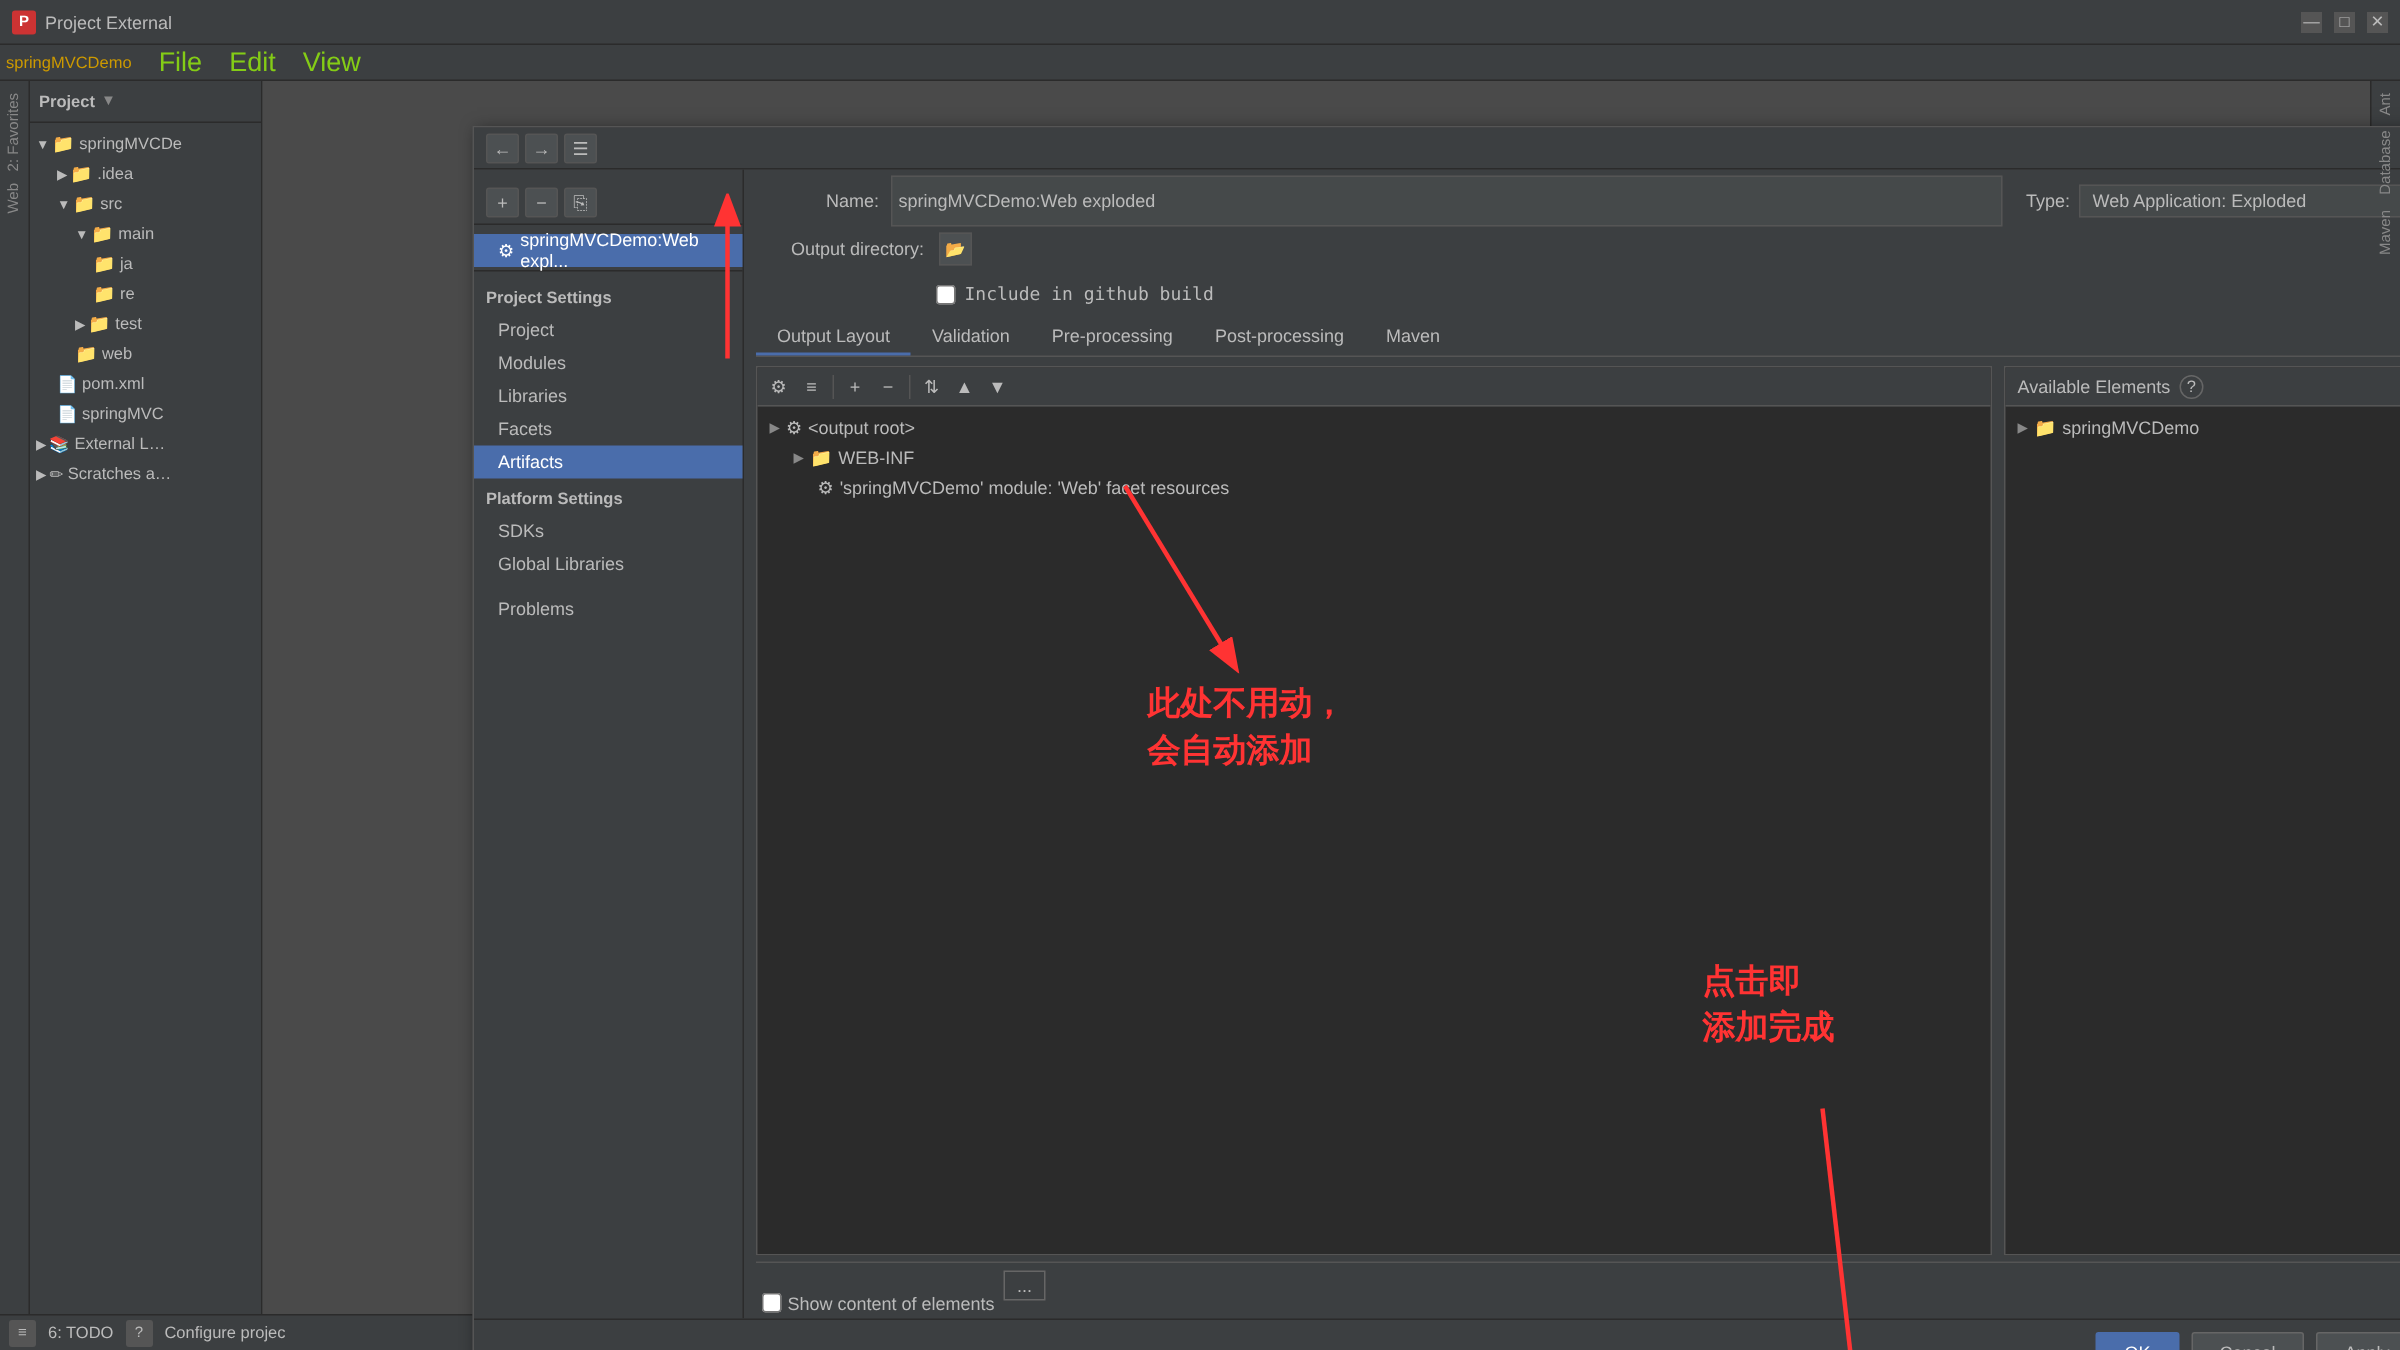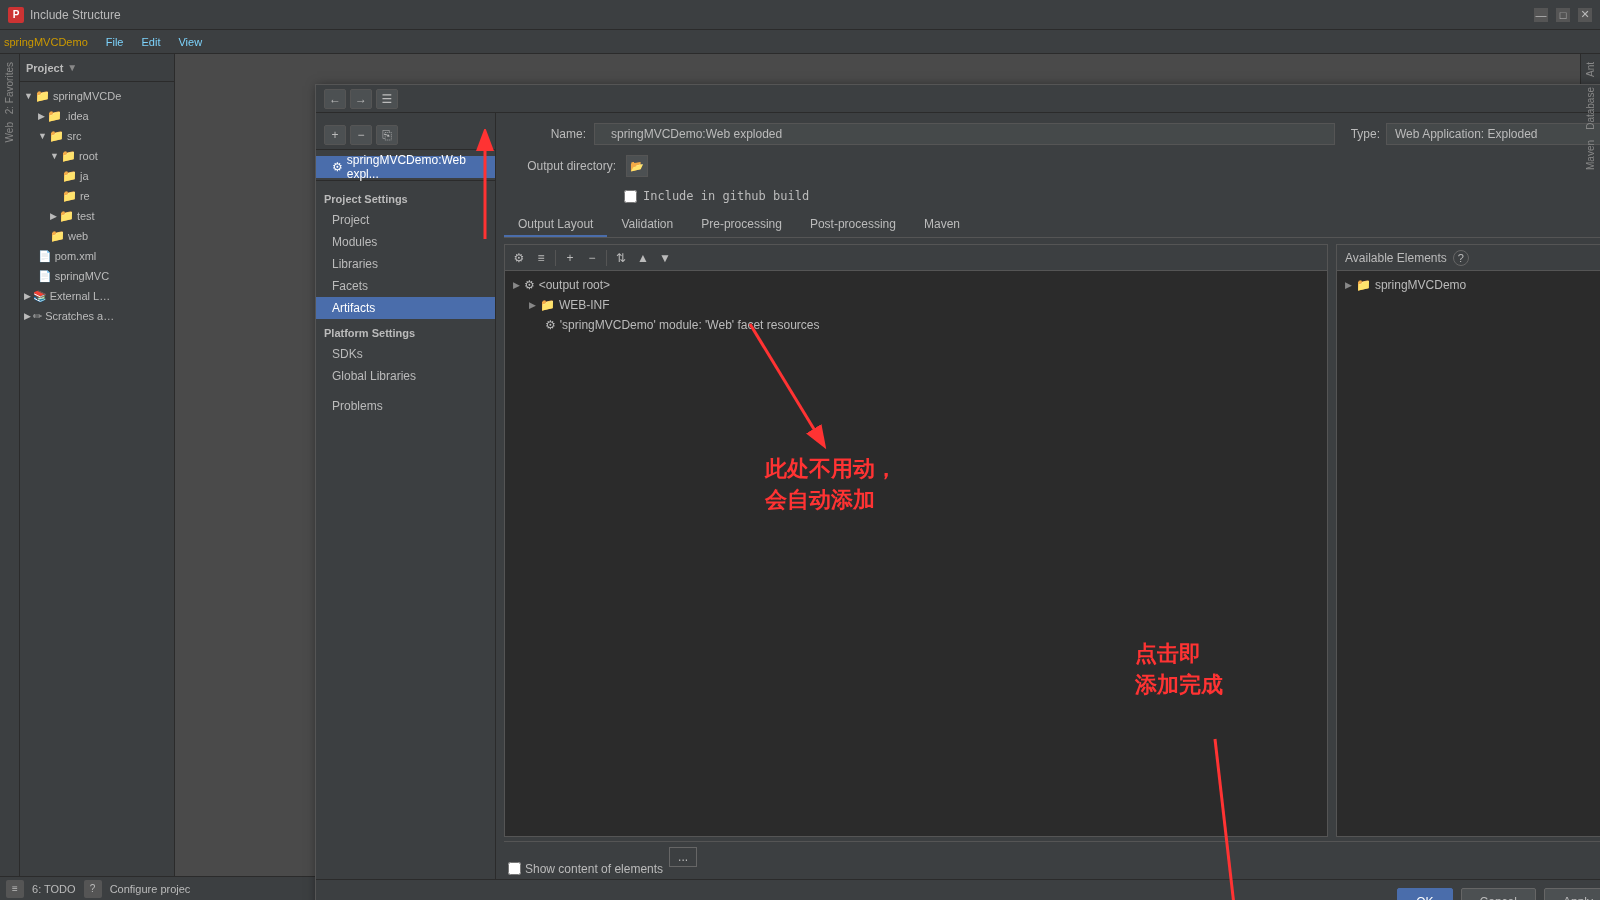--- a/index.html
+++ b/index.html
@@ -61,22 +61,22 @@
       height: 24px;
       background: #3c3f41;
       display: flex;
       align-items: center;
       padding: 0 4px;
       border-bottom: 1px solid #2b2b2b;
       gap: 2px;
     }
     .menu-item {
       padding: 2px 8px;
-      color: #7dd3fc;
-      font-size: 11px;
+      color: #84cc16;
+      font-size: 18px;
       cursor: pointer;
     }
 
     
     .main-area {
       display: flex;
       flex: 1;
       height: calc(870px - 24px);
     }
 
@@ -243,26 +243,26 @@
     }
     .form-label {
       width: 90px;
       font-size: 12px;
       color: #bbbbbb;
       text-align: right;
       padding-right: 8px;
     }
     .form-input {
       flex: 1;
-      height: 22px;
+      height: 34px;
       background: #45494a;
       border: 1px solid #555;
       color: #bbbbbb;
       font-size: 12px;
-      padding: 0 16px;
+      padding: 0 4px;
     }
     .form-select {
       width: 230px;
       height: 22px;
       background: #45494a;
       border: 1px solid #555;
       color: #bbbbbb;
       font-size: 12px;
       padding: 0 4px;
     }
@@ -537,21 +537,21 @@
     ::-webkit-scrollbar-track { background: #2b2b2b; }
     ::-webkit-scrollbar-thumb { background: #555; border-radius: 3px; }
   </style>
 </head>
 <body>
 
 <div class="title-bar">
   <div class="title-bar-icon">
     <span>P</span>
   </div>
-  <span class="title-bar-text">Include Structure</span>
+  <span class="title-bar-text">Project External</span>
   <div class="title-bar-controls">
     <button class="title-btn">—</button>
     <button class="title-btn">□</button>
     <button class="title-btn">✕</button>
   </div>
 </div>
 
 <div class="app-window">
 
   <div class="menu-bar">
@@ -585,21 +585,21 @@
           <span>.idea</span>
         </div>
         <div class="tree-item" style="padding-left:18px;">
           <span class="arrow">▼</span>
           <span class="icon tree-icon-folder">📁</span>
           <span>src</span>
         </div>
         <div class="tree-item" style="padding-left:30px;">
           <span class="arrow">▼</span>
           <span class="icon tree-icon-folder">📁</span>
-          <span>root</span>
+          <span>main</span>
         </div>
         <div class="tree-item" style="padding-left:42px;">
           <span class="icon tree-icon-folder">📁</span>
           <span>ja</span>
         </div>
         <div class="tree-item" style="padding-left:42px;">
           <span class="icon tree-icon-folder">📁</span>
           <span>re</span>
         </div>
         <div class="tree-item" style="padding-left:30px;">

